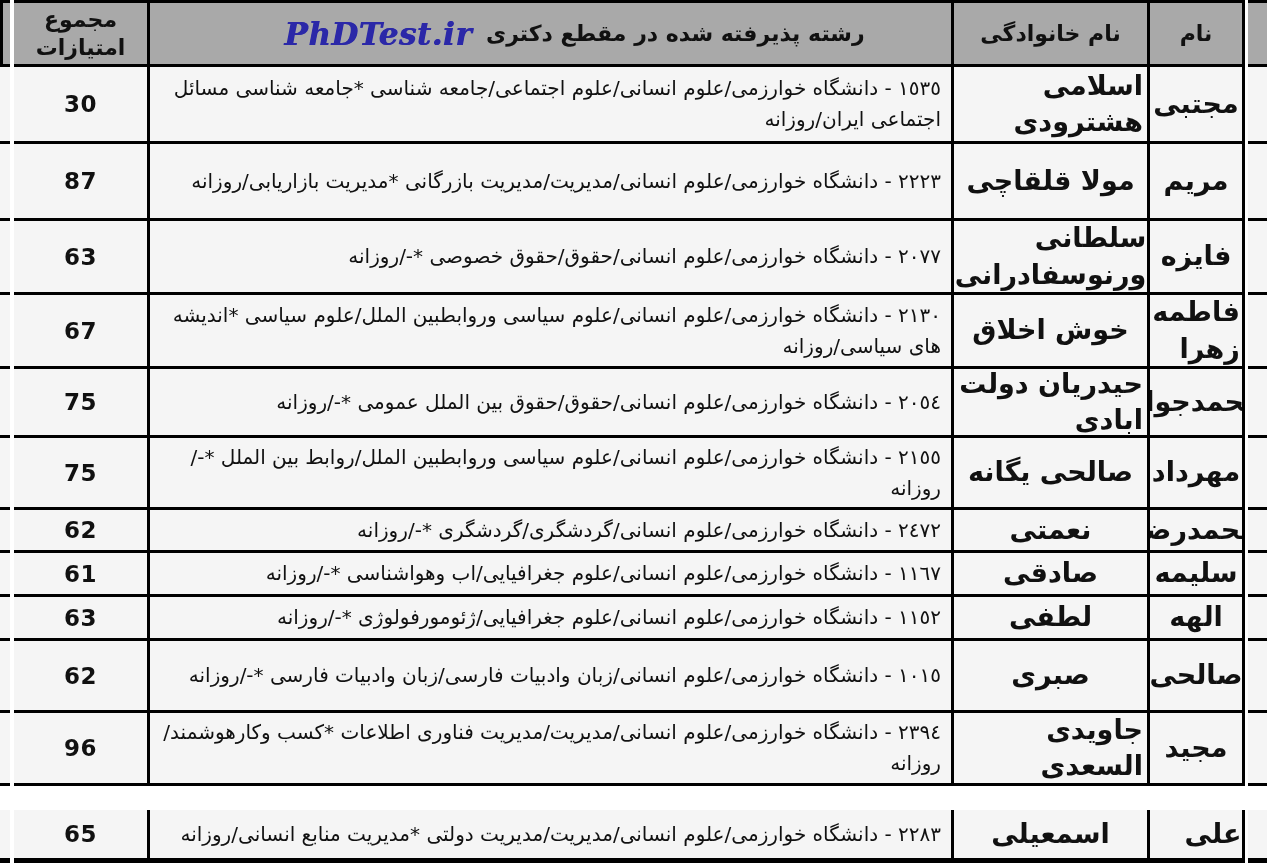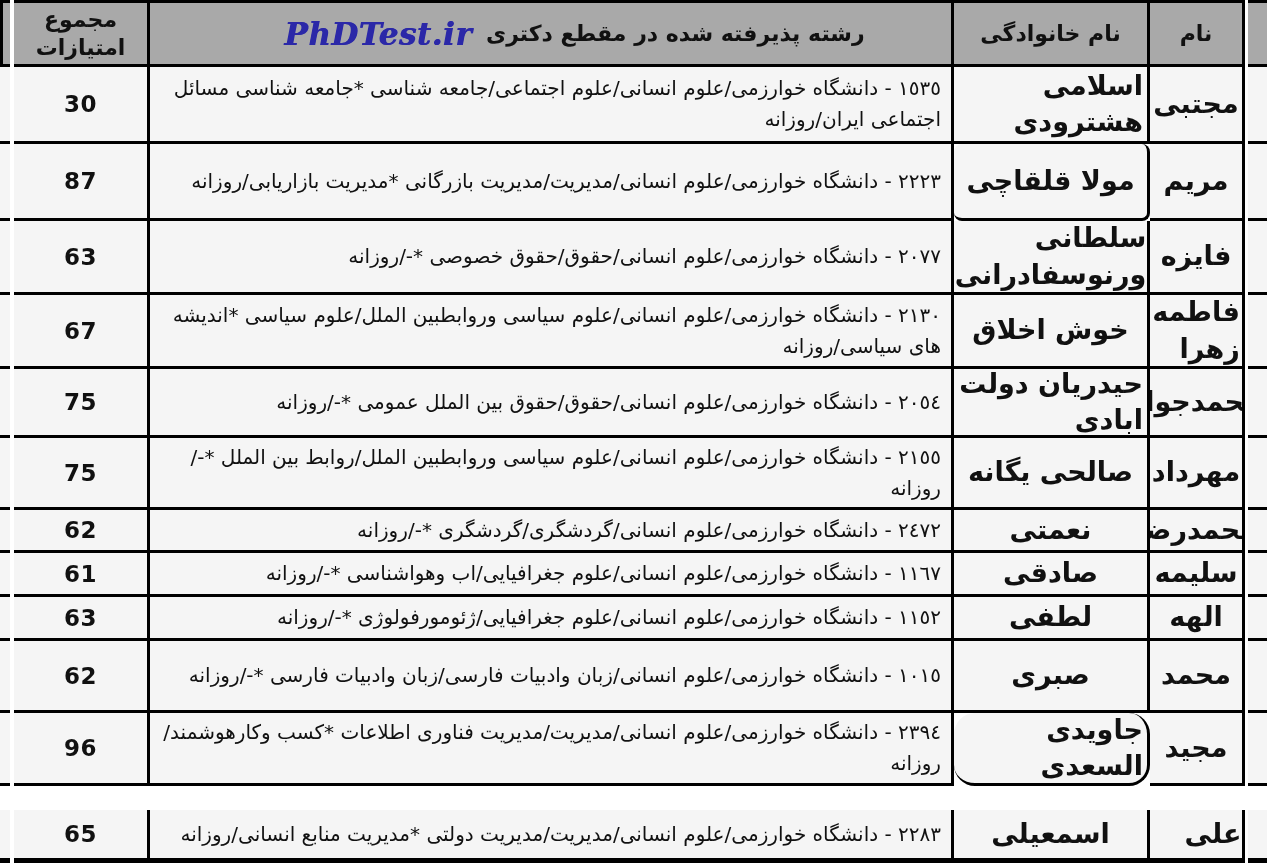--- a/index.html
+++ b/index.html
@@ -58,21 +58,21 @@
 
 <div class="cell" style="grid-area: 2 / 1;"></div>
     <div class="cell vb score" style="grid-area: 2 / 3;">30</div>
     <div class="cell vb field" style="grid-area: 2 / 4;">١٥٣٥ - دانشگاه خوارزمی/علوم انسانی/علوم اجتماعی/جامعه شناسی *جامعه شناسی مسائل اجتماعی ایران/روزانه</div>
     <div class="cell vb fa-center" style="grid-area: 2 / 5;">اسلامی هشترودی</div>
     <div class="cell vb fa-center" style="grid-area: 2 / 6;">مجتبی</div>
     <div class="cell" style="grid-area: 2 / 8;"></div>
     <div class="cell" style="grid-area: 3 / 1;"></div>
     <div class="cell vb score" style="grid-area: 3 / 3;">87</div>
     <div class="cell vb field" style="grid-area: 3 / 4;">٢٢٢٣ - دانشگاه خوارزمی/علوم انسانی/مدیریت/مدیریت بازرگانی *مدیریت بازاریابی/روزانه</div>
-    <div class="cell vb fa-center" style="grid-area: 3 / 5; border-radius: 8px;">مولا قلقاچی</div>
+    <div class="cell vb fa-center" style="grid-area: 3 / 5;">مولا قلقاچی</div>
     <div class="cell vb fa-center" style="grid-area: 3 / 6;">مریم</div>
     <div class="cell" style="grid-area: 3 / 8;"></div>
     <div class="cell" style="grid-area: 4 / 1;"></div>
     <div class="cell vb score" style="grid-area: 4 / 3;">63</div>
     <div class="cell vb field" style="grid-area: 4 / 4;">٢٠٧٧ - دانشگاه خوارزمی/علوم انسانی/حقوق/حقوق خصوصی *-/روزانه</div>
     <div class="cell vb fa-center" style="grid-area: 4 / 6;">فایزه</div>
     <div class="cell vb fa-center" style="grid-area: 4 / 5;">سلطانی ورنوسفادرانی</div>
     <div class="cell" style="grid-area: 4 / 8;"></div>
     <div class="cell" style="grid-area: 5 / 1;"></div>
     <div class="cell vb score" style="grid-area: 5 / 3;">67</div>
@@ -107,26 +107,26 @@
     <div class="cell" style="grid-area: 10 / 1;"></div>
     <div class="cell vb score" style="grid-area: 10 / 3;">63</div>
     <div class="cell vb field" style="grid-area: 10 / 4;">١١٥٢ - دانشگاه خوارزمی/علوم انسانی/علوم جغرافیایی/ژئومورفولوژی *-/روزانه</div>
     <div class="cell vb fa-center" style="grid-area: 10 / 5;">لطفی</div>
     <div class="cell vb fa-center" style="grid-area: 10 / 6;">الهه</div>
     <div class="cell" style="grid-area: 10 / 8;"></div>
     <div class="cell" style="grid-area: 11 / 1;"></div>
     <div class="cell vb score" style="grid-area: 11 / 3;">62</div>
     <div class="cell vb field" style="grid-area: 11 / 4;">١٠١٥ - دانشگاه خوارزمی/علوم انسانی/زبان وادبیات فارسی/زبان وادبیات فارسی *-/روزانه</div>
     <div class="cell vb fa-center" style="grid-area: 11 / 5;">صبری</div>
-    <div class="cell vb fa-center" style="grid-area: 11 / 6;">محمد</div>
+    <div class="cell vb fa-center" style="grid-area: 11 / 6;">صالحی</div>
     <div class="cell" style="grid-area: 11 / 8;"></div>
     <div class="cell" style="grid-area: 12 / 1;"></div>
     <div class="cell vb score" style="grid-area: 12 / 3;">96</div>
     <div class="cell vb field" style="grid-area: 12 / 4;">٢٣٩٤ - دانشگاه خوارزمی/علوم انسانی/مدیریت/مدیریت فناوری اطلاعات *کسب وکارهوشمند/روزانه</div>
-    <div class="cell vb fa-center" style="grid-area: 12 / 5; border-radius: 21px;">جاویدی السعدی</div>
+    <div class="cell vb fa-center" style="grid-area: 12 / 5;">جاویدی السعدی</div>
     <div class="cell vb fa-center" style="grid-area: 12 / 6;">مجید</div>
     <div class="cell" style="grid-area: 12 / 8;"></div>
     <div class="cell last" style="grid-area: 13 / 1;"></div>
     <div class="cell vb score last" style="grid-area: 13 / 3;">65</div>
     <div class="cell vb field last" style="grid-area: 13 / 4;">٢٢٨٣ - دانشگاه خوارزمی/علوم انسانی/مدیریت/مدیریت دولتی *مدیریت منابع انسانی/روزانه</div>
     <div class="cell vb fa-center last" style="grid-area: 13 / 5;">اسمعیلی</div>
     <div class="cell vb fa-center last" style="grid-area: 13 / 6; padding-left: 38px;">علی</div>
     <div class="cell last" style="grid-area: 13 / 8;"></div>
   </div>
 

